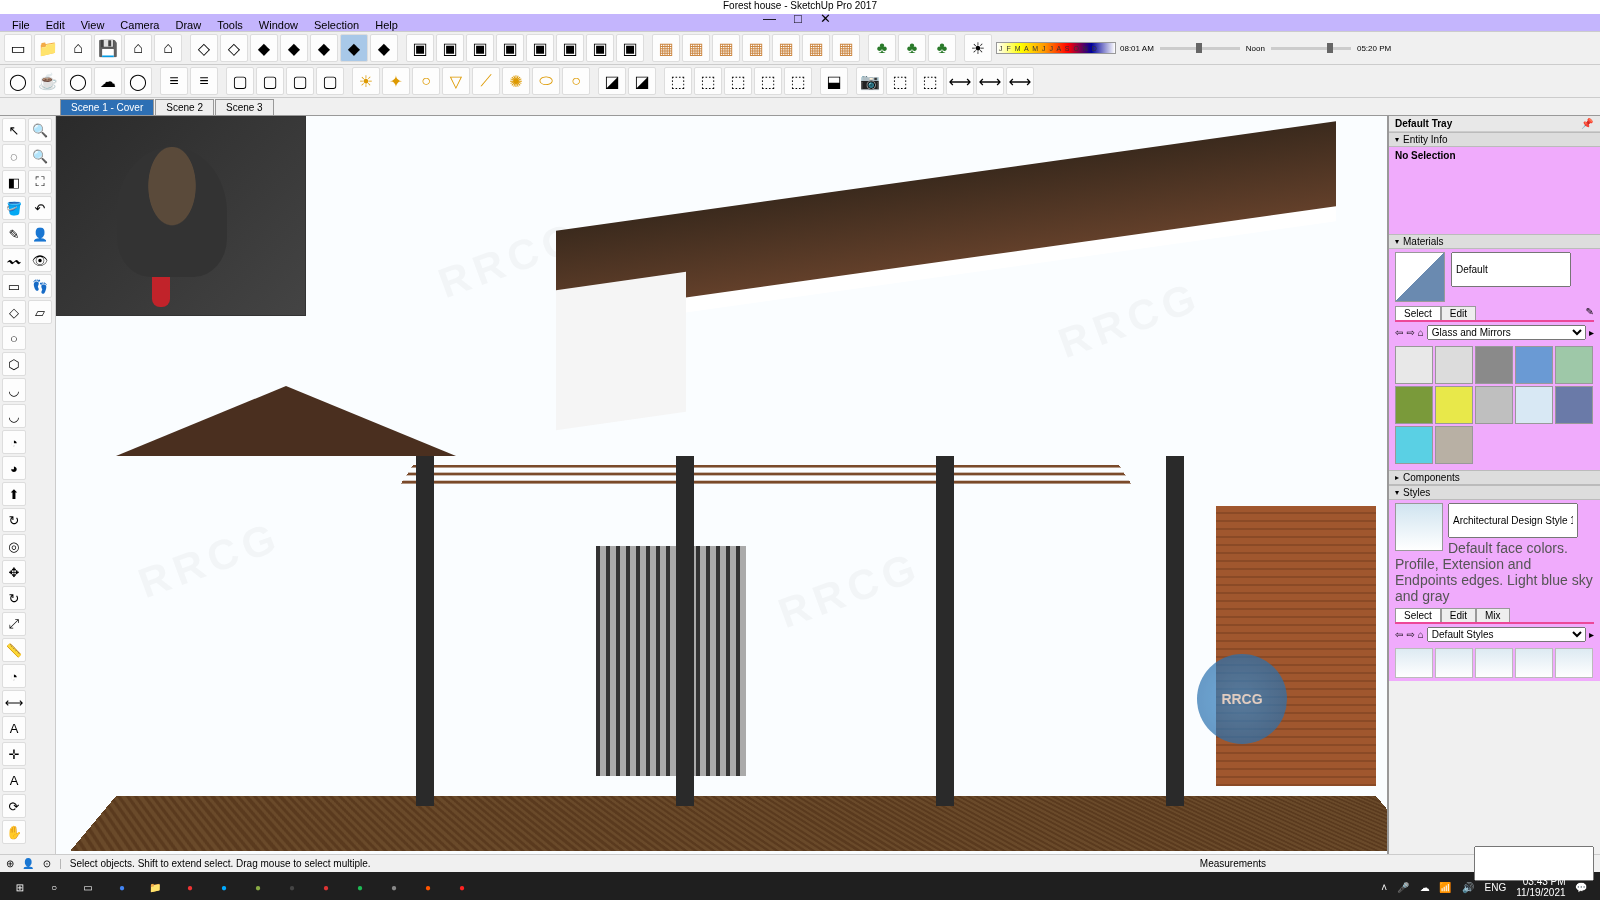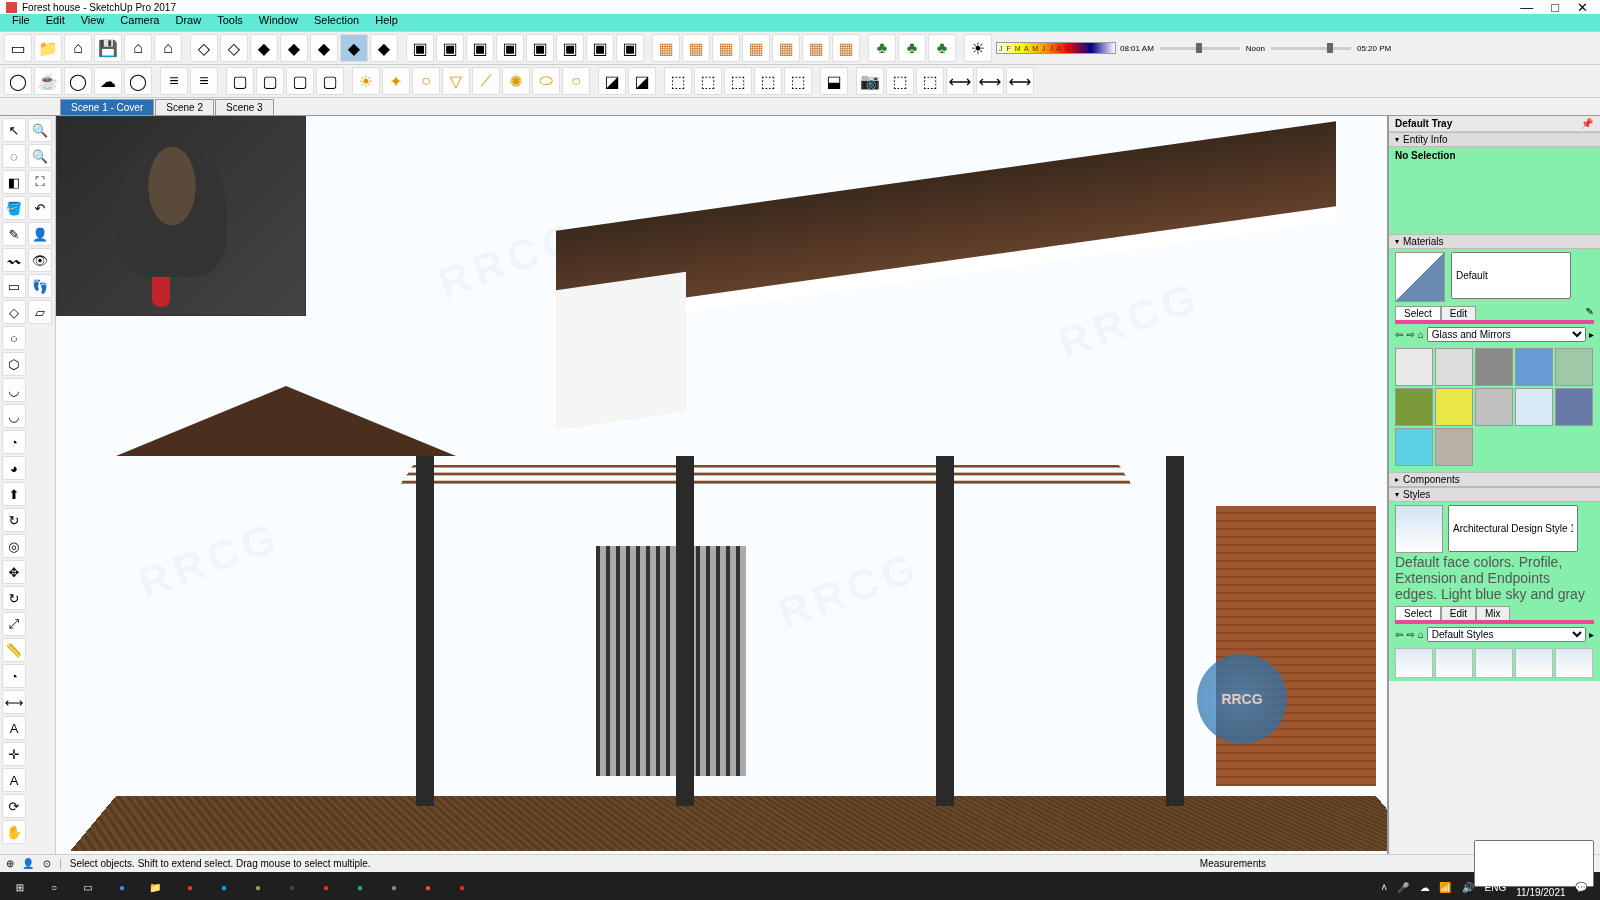--- a/index.html
+++ b/index.html
@@ -1,26 +1,26 @@
 <!DOCTYPE html>
 <html><head>
   <meta charset="utf-8">
   <style>
     * { margin: 0; padding: 0; box-sizing: border-box; font-family: "Segoe UI", Tahoma, sans-serif; }
     body { background: #f0f0f0; width: 1600px; height: 900px; overflow: hidden; position: relative; }
 
     
-    .title-bar { height: 14px; background: #fff; display: flex; align-items: center; padding: 0 6px; font-size: 10px; }
+    .title-bar { height: 14px; background: #fff; display: flex; align-items: center; padding: 0 6px; font-size: 10px; flex-direction: column; }
     .title-bar .icon { width: 11px; height: 11px; background: #d44; margin-right: 5px; }
     .title-bar .spacer { flex: 1; }
     .win-controls { display: flex; gap: 18px; font-size: 13px; margin-right: 6px; }
     .win-btn { cursor: pointer; }
 
     
-    .menu-bar { height: 18px; background: #5eead4; display: flex; align-items: flex-start; padding: 0 4px; font-size: 11px; border-bottom: 1px solid #ccc; }
+    .menu-bar { height: 18px; background: #c4b5fd; display: flex; align-items: flex-end; padding: 0 4px; font-size: 11px; border-bottom: 1px solid #ccc; }
     .menu-item { padding: 0 8px; cursor: pointer; }
 
     
     .toolbar-row { background: #f0f0f0; border-bottom: 1px solid #ccc; display: flex; align-items: center; padding: 2px 4px; gap: 2px; }
     .tb-btn { width: 26px; height: 26px; background: #fdfdfd; border: 1px solid #ddd; border-radius: 2px; display: flex; align-items: center; justify-content: center; font-size: 14px; cursor: pointer; }
     .tb-sep { width: 4px; }
     .tb-large .tb-btn { width: 28px; height: 28px; font-size: 16px; }
     .shadow-bar { display: flex; align-items: center; gap: 4px; }
     .shadow-strip { width: 120px; height: 12px; background: linear-gradient(90deg,#fff,#ff0,#f90,#f00,#009,#fff); border: 1px solid #999; font-size: 7px; letter-spacing: 1px; padding: 0 2px; line-height: 12px; color:#333;}
     .time-slider { display:flex; align-items:center; gap:6px; font-size:8px; }
@@ -65,33 +65,33 @@
     .p3 { left:880px; top:340px; height:350px; }
     .p4 { left:1110px; top:340px; height:350px; }
     .deck { position:absolute; left:60px; top:680px; width:1260px; height:80px; background:repeating-linear-gradient(45deg,#6a4a2a 0 3px,#5a3a1e 3px 6px); transform:perspective(900px) rotateX(50deg); transform-origin:top; }
 
     
     .right-tray { width: 212px; background: #f0f0f0; display: flex; flex-direction: column; font-size: 10px; border-left:1px solid #999; }
     .tray-title { background: #e8e8e8; padding: 2px 6px; font-size: 10px; font-weight: bold; border-bottom: 1px solid #ccc; display:flex; justify-content:space-between; }
     .panel-hdr { background: #ddd; padding: 1px 6px; font-size: 10px; border-top:1px solid #bbb; border-bottom:1px solid #bbb; display:flex; align-items:center; gap:4px; }
     .panel-hdr::before { content:"▸"; font-size:8px; }
     .panel-hdr.open::before { content:"▾"; }
-    .panel-body { padding: 3px 6px; background:#86efac; }
+    .panel-body { padding: 3px 6px; background:#f0abfc; }
     .mat-preview { width:50px; height:50px; background:linear-gradient(135deg,#fff 49%,#6a8ab0 50%); border:1px solid #999; float:left; margin-right:6px;}
-    .mini-tabs { display:flex; border-bottom:4px solid #ec4899; margin-top:4px; }
+    .mini-tabs { display:flex; border-bottom:2px solid #ec4899; margin-top:4px; }
     .mini-tab { padding:1px 8px; border:1px solid #999; border-bottom:none; background:#eee; font-size:10px; cursor:pointer; }
     .mini-tab.active { background:#fff; }
     .mat-row { display:flex; align-items:center; gap:3px; padding:3px 0; }
     .mat-row select { flex:1; font-size:10px; }
     .swatch-grid { display:flex; flex-wrap:wrap; gap:2px; padding:3px 0; }
     .swatch { width:38px; height:38px; border:1px solid #999; }
     .style-preview { width:48px; height:48px; border:1px solid #999; background:linear-gradient(#d0e4f0,#fff); float:left; margin-right:5px; }
     .style-thumbs { display:flex; gap:2px; padding-top:3px; }
     .style-thumbs .th { width:38px; height:30px; border:1px solid #bbb; background:linear-gradient(#ddeaf2,#fff);}
-    input[type=text]{ font-size:10px; padding:16px 3px; }
+    input[type=text]{ font-size:10px; padding:10px 3px; }
 
     
     .status-bar { height: 18px; background: #f0f0f0; border-top: 1px solid #ccc; display: flex; align-items: center; font-size: 10px; padding: 0 6px; gap: 8px; }
     .status-bar .sep { color:#aaa; }
     .measure { margin-left: auto; margin-right: 200px; }
 
     
     .taskbar { height: 30px; background: #1f1f1f; display: flex; align-items: center; padding: 0 4px; gap: 2px; color:#fff; font-size:10px; }
     .task-btn { width: 32px; height: 26px; display:flex; align-items:center; justify-content:center; cursor:pointer; }
     .systray { margin-left:auto; display:flex; align-items:center; gap:10px; padding-right:8px; }

